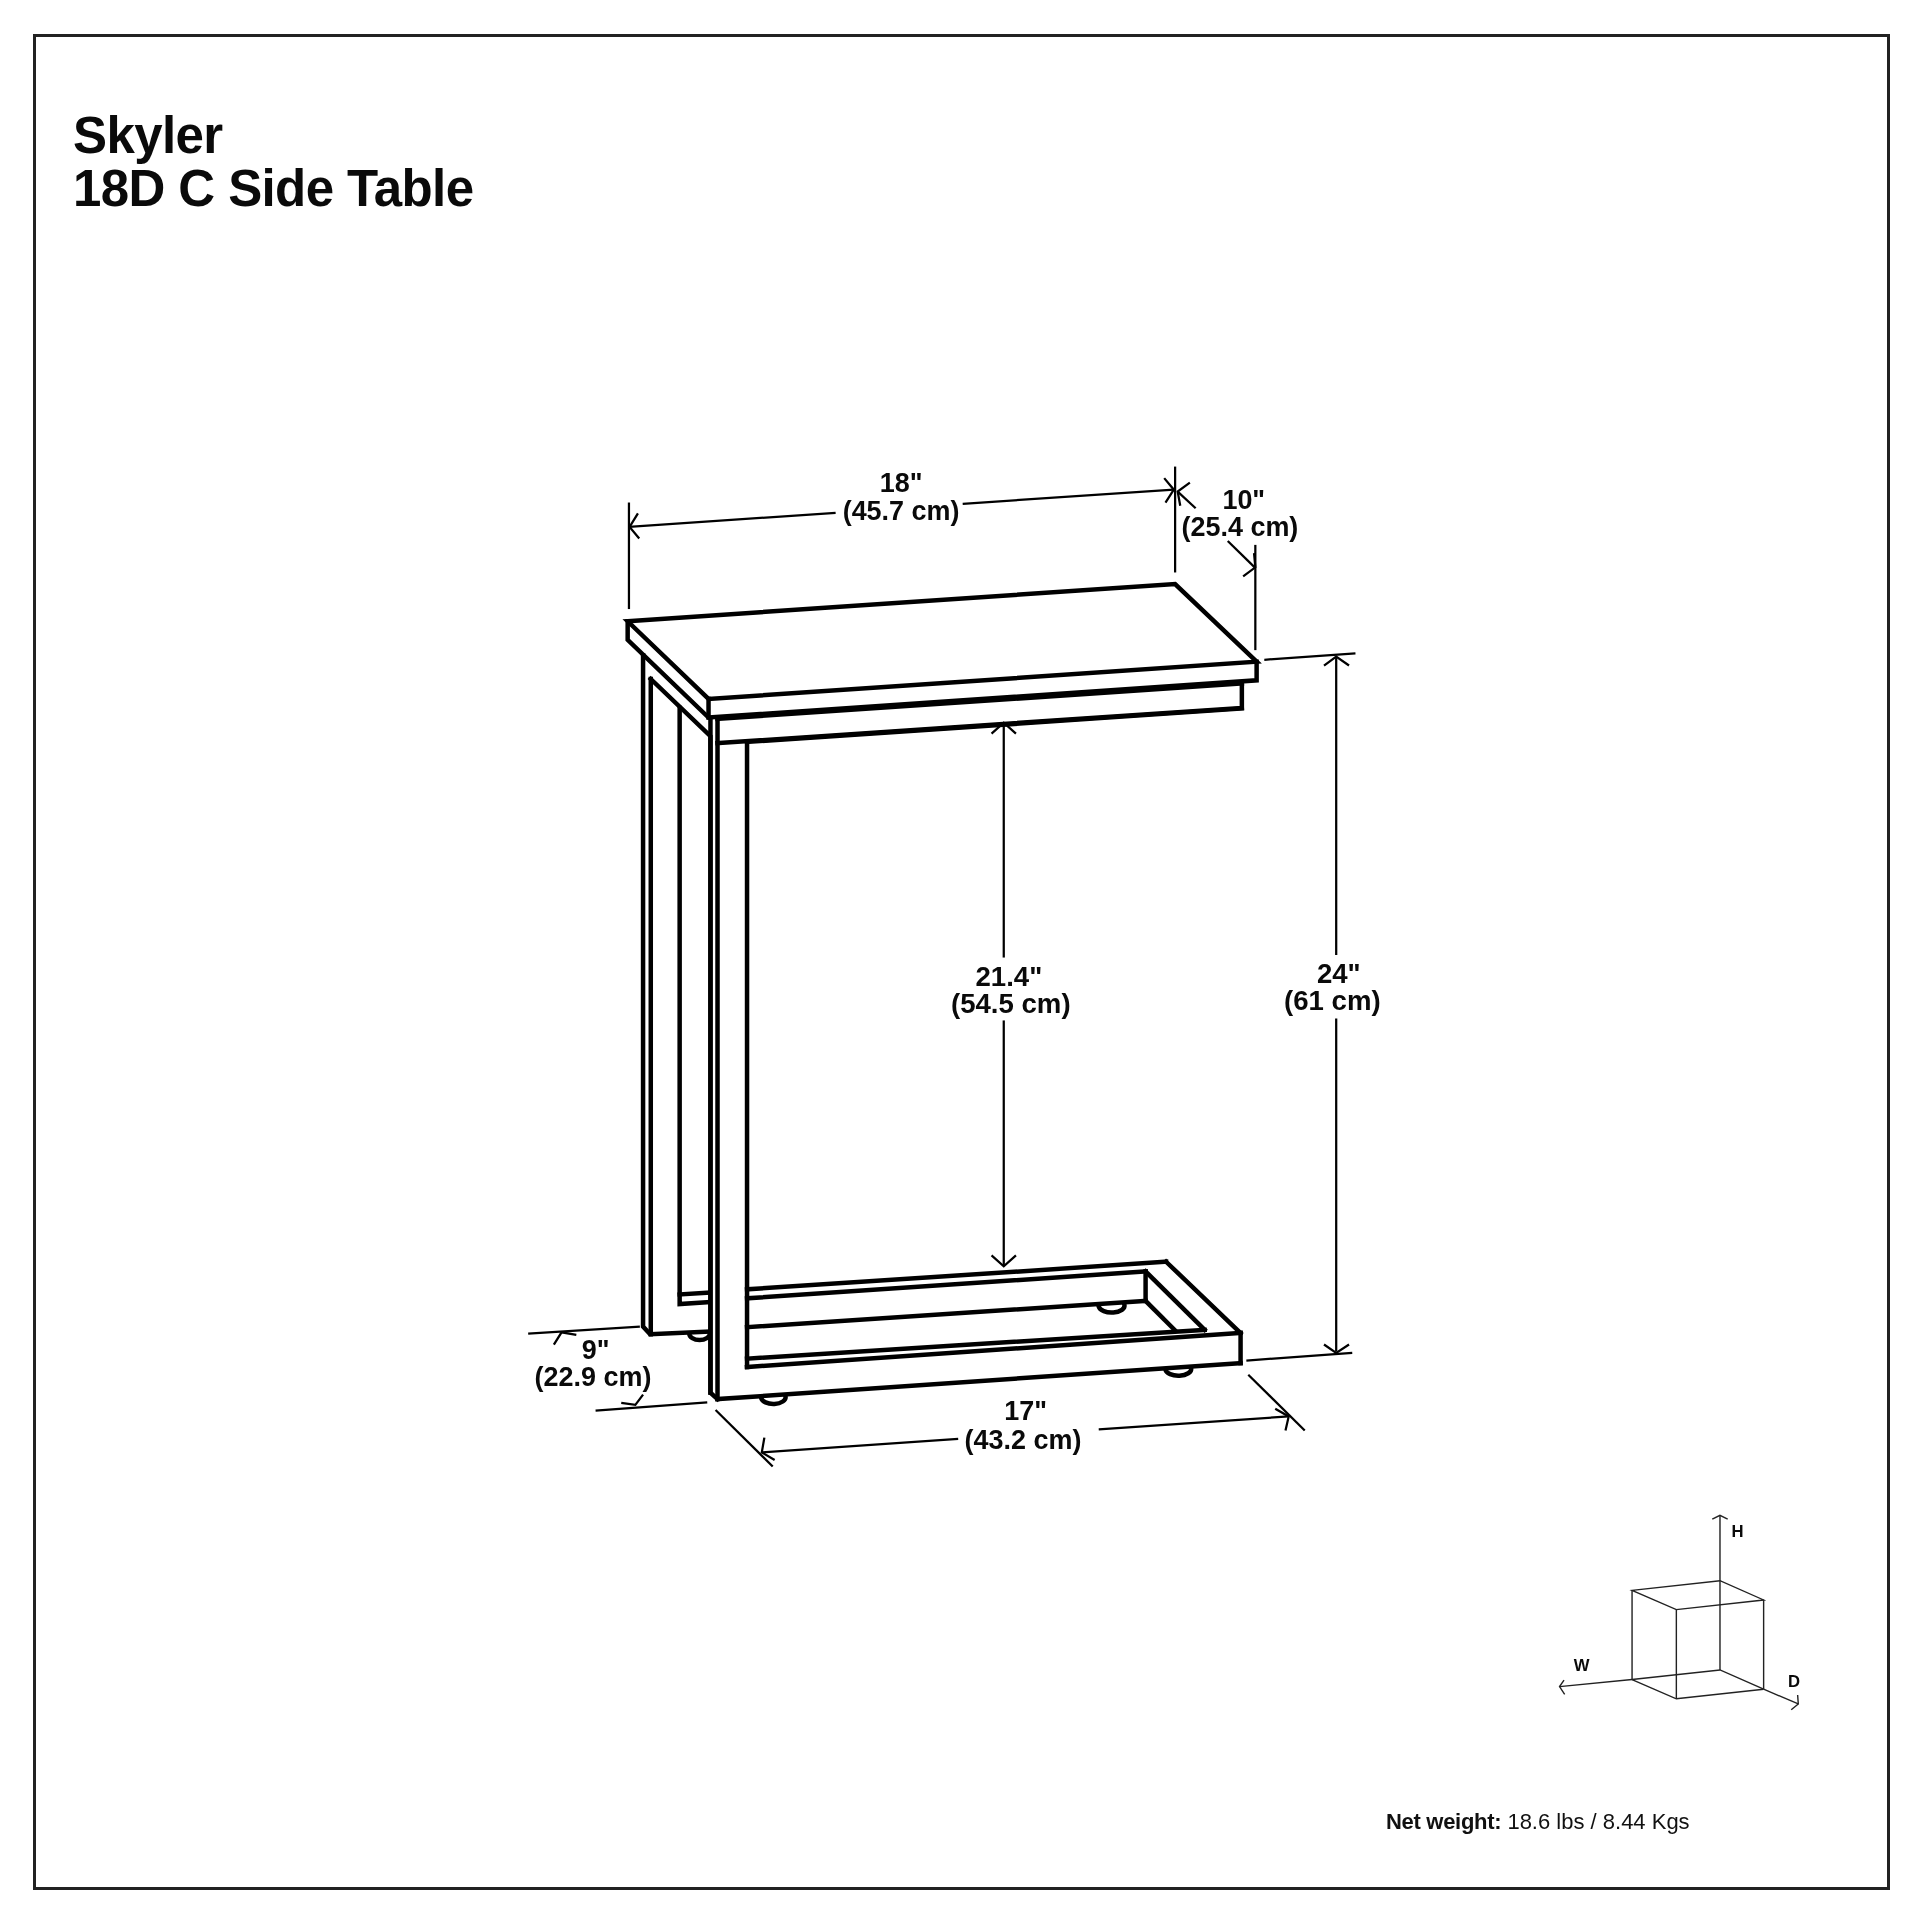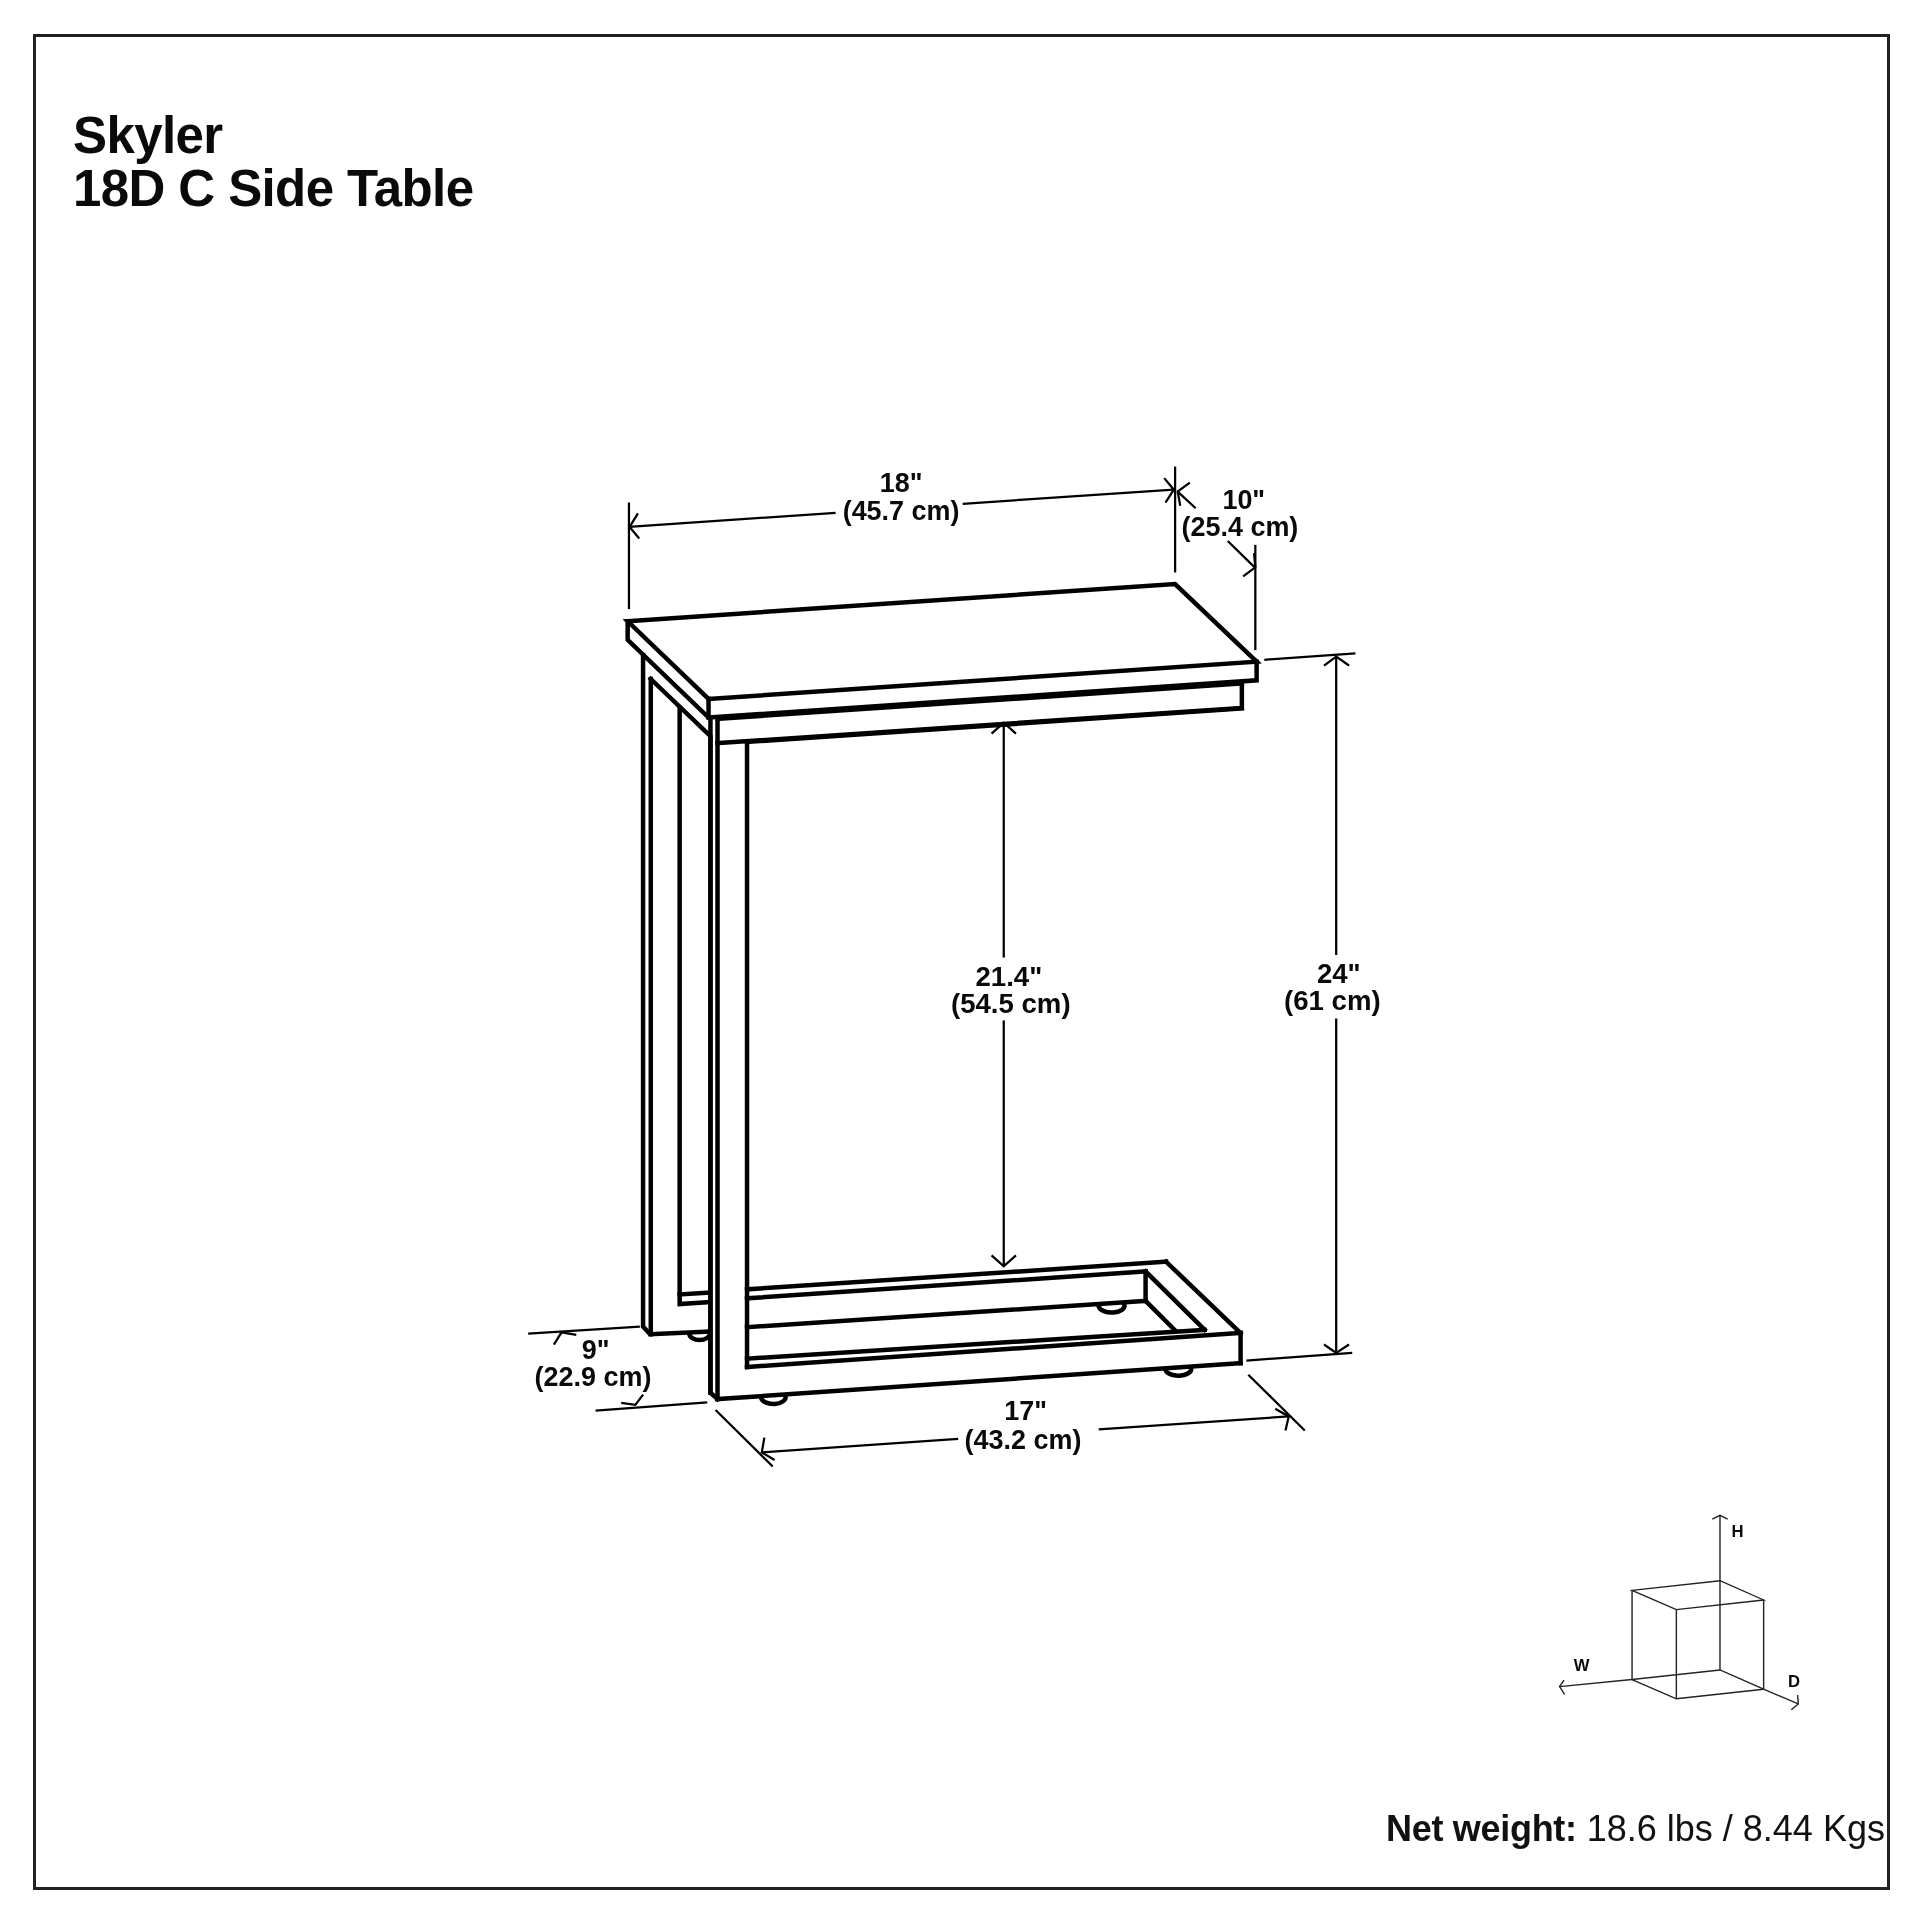--- a/index.html
+++ b/index.html
@@ -12,21 +12,21 @@
   .title {
     position: absolute; left: 73px; font-family: "Liberation Sans", "DejaVu Sans", sans-serif;
     font-weight: 700; font-size: 51px; color: #0a0a0a; letter-spacing: -0.6px; line-height: 1; margin: 0;
   }
   .t-bold { font-family: "Liberation Sans", "DejaVu Sans", sans-serif; font-weight: 700; fill: #0a0a0a; }
   .thick { stroke: #000; stroke-width: 7; fill: none; stroke-linejoin: miter; stroke-linecap: square; }
   .thin { stroke: #000; stroke-width: 3.5; fill: none; stroke-linecap: butt; }
   .cube { stroke: #222; stroke-width: 2.2; fill: none; }
   .weight {
     position: absolute; left: 1386px; top: 1811px; font-family: "Liberation Sans", "DejaVu Sans", sans-serif;
-    font-size: 36px; color: #111; white-space: nowrap; line-height: 1;
+    font-size: 22px; color: #111; white-space: nowrap; line-height: 1;
   }
   .weight b { font-weight: 700; letter-spacing: -0.3px; }
   .weight span.val { font-weight: 400; }
 </style>
 </head>
 <body>
 
 <div class="frame"></div>
 
 <div class="title" style="top:110px;">Skyler</div>

